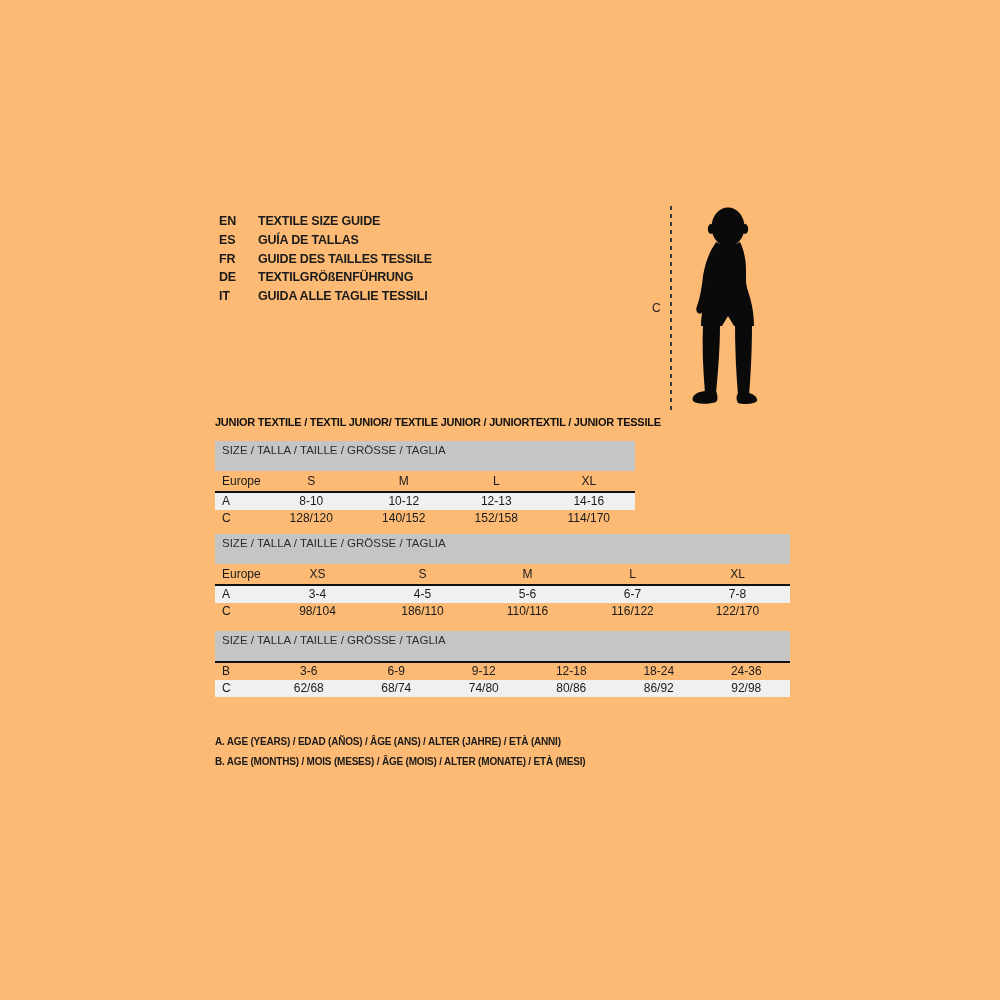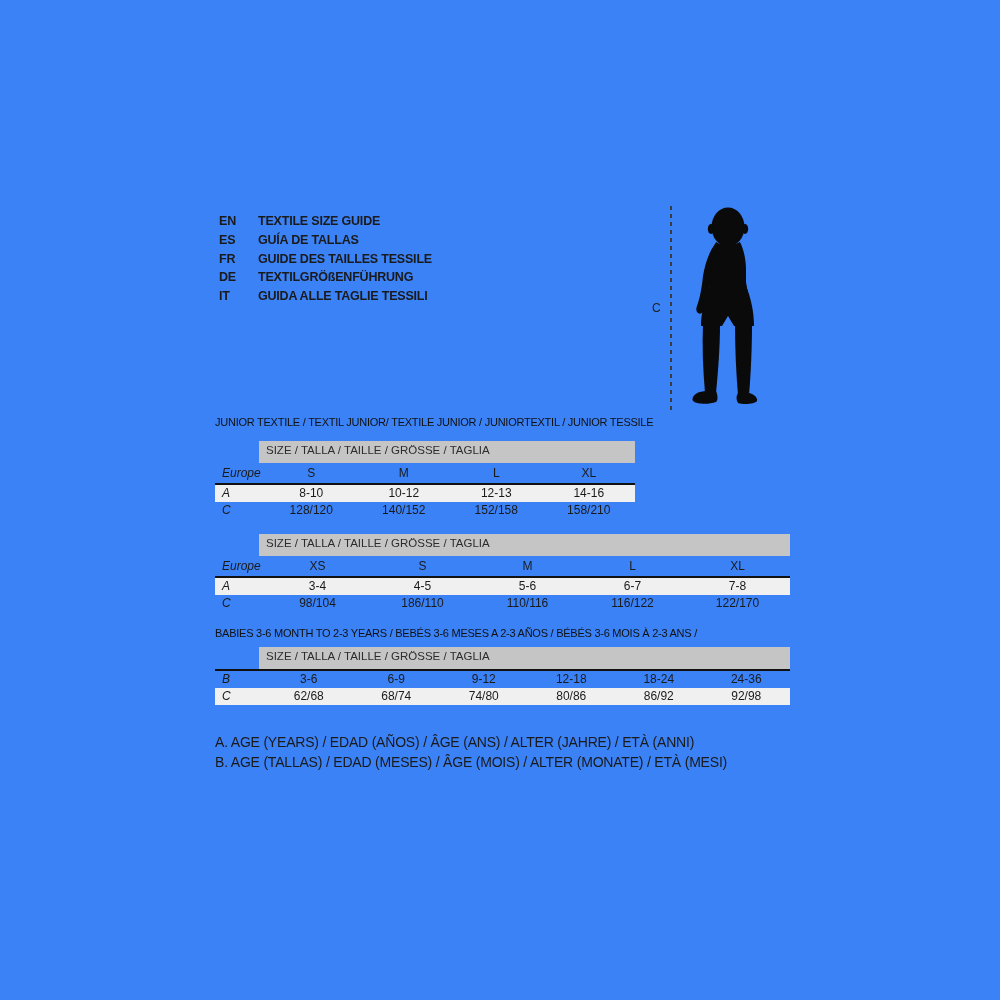--- a/index.html
+++ b/index.html
@@ -1,44 +1,44 @@
 <!DOCTYPE html>
 <html><head>
 <meta charset="utf-8">
 <style>
   html,body{margin:0;padding:0;background:#fff;}
   .canvas{
-    position:relative;width:1000px;height:1000px;background:#3b82f6;overflow:hidden;
+    position:relative;width:1000px;height:1000px;background:#fdba74;overflow:hidden;
     font-family:"Liberation Sans",sans-serif;color:#1a1a1a;
   }
   
   .lang-block{position:absolute;left:219px;top:212px;}
   .lang-row{display:flex;line-height:18.8px;font-size:12.5px;font-weight:bold;letter-spacing:-0.2px;}
   .lang-code{width:39px;}
   
   .figure{position:absolute;left:650px;top:205px;width:130px;height:206px;}
   .c-label{position:absolute;left:2px;top:96px;font-size:12px;color:#222;}
   .dash-svg{position:absolute;left:19px;top:1px;}
   .kid-svg{position:absolute;left:32px;top:1px;}
   
   .section{position:absolute;left:215px;}
-  .sec-title{font-size:11px;font-weight:normal;letter-spacing:-0.25px;line-height:13px;color:#111;white-space:nowrap;}
+  .sec-title{font-size:11px;font-weight:bold;letter-spacing:-0.25px;line-height:13px;color:#111;white-space:nowrap;}
   .sec-title.twoline{line-height:16px;}
   .sec-gap{height:12px;}
   .sec-gap-sm{height:6px;}
-  .size-bar{height:22px;line-height:18px;background:#c5c5c5;color:#2c2c2c;font-size:11.5px;padding-left:7px;box-sizing:border-box;margin-left:44px;}
+  .size-bar{height:30px;line-height:18px;background:#c5c5c5;color:#2c2c2c;font-size:11.5px;padding-left:7px;box-sizing:border-box;}
   .trow{display:flex;height:17px;line-height:17px;font-size:12px;}
   .trow.hrow{height:20px;line-height:20px;}
   .trow.shade{background:#f0f0f0;}
   .cell{flex:1;text-align:center;white-space:nowrap;}
-  .cell.lbl{flex:0 0 50px;text-align:left;padding-left:7px;box-sizing:border-box;font-style:italic;}
+  .cell.lbl{flex:0 0 50px;text-align:left;padding-left:7px;box-sizing:border-box;}
   .divider{height:2px;background:#111;}
   
   .notes{position:absolute;left:215px;top:732px;}
-  .note-line{font-size:14px;font-weight:normal;letter-spacing:-0.2px;line-height:20px;white-space:nowrap;}
+  .note-line{font-size:10px;font-weight:bold;letter-spacing:-0.2px;line-height:20px;white-space:nowrap;}
 </style>
 </head>
 <body>
 
 <div class="canvas">
 
   <div class="lang-block">
     <div class="lang-row">
       <span class="lang-code">EN</span>
       <span class="lang-label">TEXTILE SIZE GUIDE</span>
@@ -98,21 +98,21 @@
       <div class="cell">8-10</div>
       <div class="cell">10-12</div>
       <div class="cell">12-13</div>
       <div class="cell">14-16</div>
     </div>
     <div class="trow">
       <div class="cell lbl">C</div>
       <div class="cell">128/120</div>
       <div class="cell">140/152</div>
       <div class="cell">152/158</div>
-      <div class="cell">158/210</div>
+      <div class="cell">114/170</div>
     </div>
   </div>
 
   <div class="section" style="top:522px;width:575px;">
     <div class="sec-gap"></div>
     <div class="size-bar">SIZE / TALLA / TAILLE / GRÖSSE / TAGLIA</div>
     <div class="trow hrow">
       <div class="cell lbl">Europe</div>
       <div class="cell">XS</div>
       <div class="cell">S</div>
@@ -133,21 +133,20 @@
       <div class="cell lbl">C</div>
       <div class="cell">98/104</div>
       <div class="cell">186/110</div>
       <div class="cell">110/116</div>
       <div class="cell">116/122</div>
       <div class="cell">122/170</div>
     </div>
   </div>
 
   <div class="section" style="top:625px;width:575px;">
-    <div class="sec-title twoline">BABIES 3-6 MONTH TO 2-3 YEARS / BEBÉS 3-6 MESES A 2-3 AÑOS / BÉBÉS 3-6 MOIS À 2-3 ANS /</div>
     <div class="sec-gap-sm"></div>
     <div class="size-bar">SIZE / TALLA / TAILLE / GRÖSSE / TAGLIA</div>
     <div class="divider"></div>
     <div class="trow">
       <div class="cell lbl">B</div>
       <div class="cell">3-6</div>
       <div class="cell">6-9</div>
       <div class="cell">9-12</div>
       <div class="cell">12-18</div>
       <div class="cell">18-24</div>
@@ -159,16 +158,16 @@
       <div class="cell">68/74</div>
       <div class="cell">74/80</div>
       <div class="cell">80/86</div>
       <div class="cell">86/92</div>
       <div class="cell">92/98</div>
     </div>
   </div>
 
   <div class="notes">
     <div class="note-line">A. AGE (YEARS) / EDAD (AÑOS) / ÂGE (ANS) / ALTER (JAHRE) / ETÀ (ANNI)</div>
-    <div class="note-line">B. AGE (TALLAS) / EDAD (MESES) / ÂGE (MOIS) / ALTER (MONATE) / ETÀ (MESI)</div>
+    <div class="note-line">B. AGE (MONTHS) / MOIS (MESES) / ÂGE (MOIS) / ALTER (MONATE) / ETÀ (MESI)</div>
   </div>
 
 </div>
 
 </body></html>

